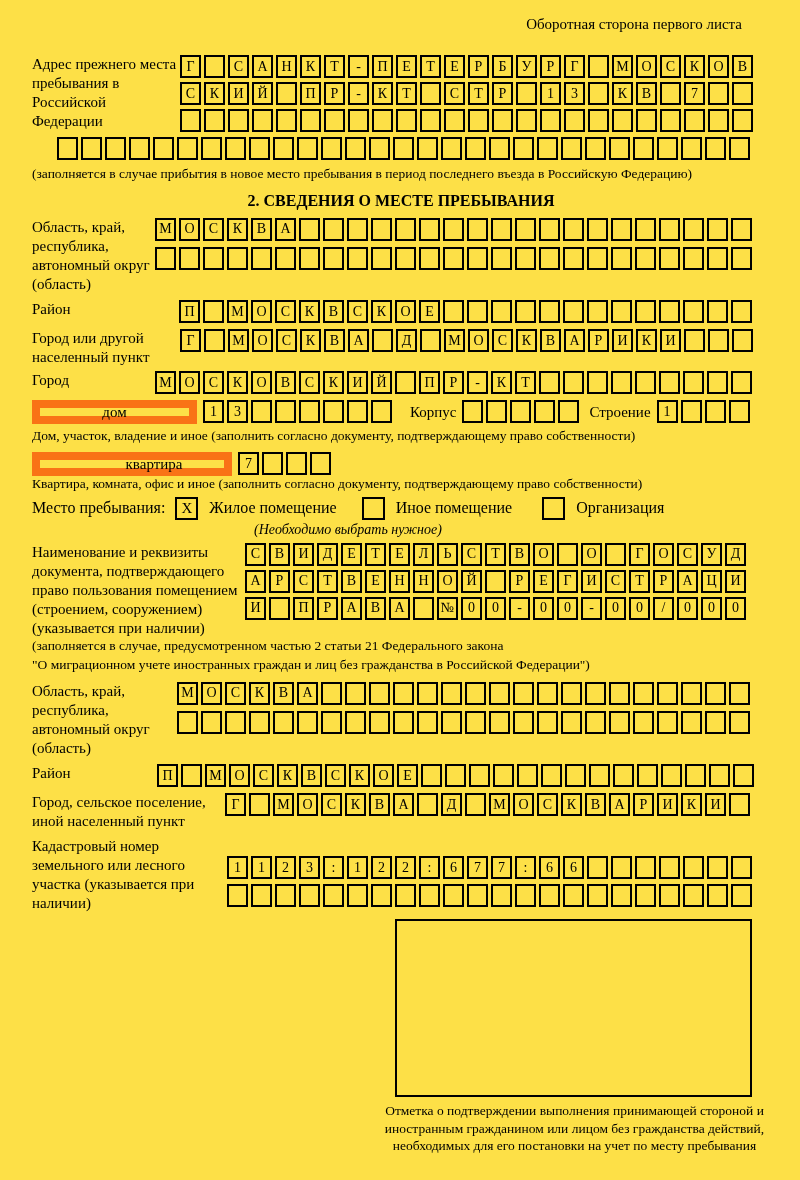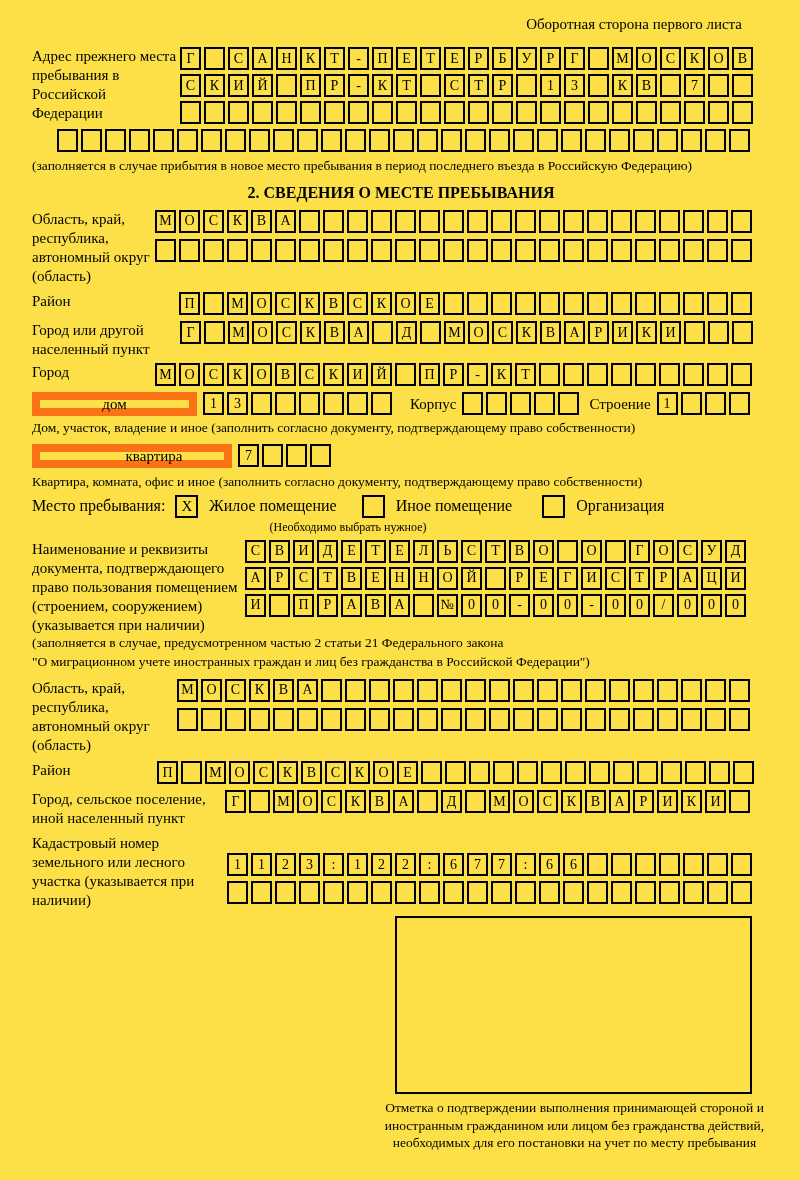--- a/index.html
+++ b/index.html
@@ -21,21 +21,21 @@
   }
   .w148{width:148px;flex:0 0 148px;}
   .w123{width:123px;flex:0 0 123px;}
   .w147{width:147px;flex:0 0 147px;}
   .w155{width:123px;flex:0 0 123px;}
   .w213{width:213px;flex:0 0 213px;padding-right:6px;box-sizing:border-box;}
   .w145{width:145px;flex:0 0 145px;}
   .w125{width:125px;flex:0 0 125px;}
   .w193{width:193px;flex:0 0 193px;}
   .w195{width:195px;flex:0 0 195px;}
-  .s1{margin-top:14px;}
+  .s1{margin-top:22px;}
   .fullrow{margin-top:5px;margin-left:25px;}
   .caption{font-size:13.5px;line-height:1.25;}
   .center{}
   .cap-s1{margin-top:6px;}
   .title{font-weight:bold;font-size:16px;text-align:center;margin:9px 0 8px 0;}
   .mb{margin-bottom:6px;}
   .bigbox{
     border:8px solid #f97316;height:24px;box-sizing:border-box;
     display:flex;align-items:center;justify-content:center;font-size:15px;
   }
@@ -45,21 +45,21 @@
   .gap6{width:6px;flex:0 0 6px;}
   .gap18{width:18px;flex:0 0 18px;}
   .gap10{width:10px;flex:0 0 10px;}
   .chk-row{display:flex;align-items:center;margin-top:4px;}
   .chkbox{
     width:23px;height:23px;box-sizing:border-box;border:2px solid #000;
     display:flex;align-items:center;justify-content:center;
     font-size:15px;flex:0 0 23px;
   }
   .chk-lbl{font-size:16px;margin-left:11px;white-space:nowrap;}
-  .chk-note{font-size:12px;margin-left:186px;width:260px;text-align:center;margin-top:2px;}
+  .chk-note{font-size:14px;margin-left:186px;width:260px;text-align:center;margin-top:2px;font-style:italic;}
   .stamp-box{
     width:357px;height:178px;border:2px solid #000;box-sizing:border-box;
     margin-left:363px;margin-top:6px;
   }
   .stamp-cap{
     margin-left:340px;width:405px;text-align:center;
     font-size:13.5px;line-height:1.3;margin-top:5px;
   }
   .cad-rows{margin-top:19px;}
 </style>
@@ -377,21 +377,21 @@
   <div class="frow" style="margin-top:7px">
     <div class="bigbox aptbox">квартира</div>
     <div class="gap6"></div>
     <div class="cellrow">
         <span class="cell">7</span>
         <span class="cell"></span>
         <span class="cell"></span>
         <span class="cell"></span>
       </div>
   </div>
-  <div class="caption" style="margin-top:6px">Квартира, комната, офис и иное (заполнить согласно документу, подтверждающему право собственности)</div>
+  <div class="caption" style="">Квартира, комната, офис и иное (заполнить согласно документу, подтверждающему право собственности)</div>
 
   <div class="chk-row">
     <span class="chk-lbl" style="margin-left:0">Место пребывания:</span>
     <span style="width:10px;flex:0 0 10px"></span>
     <span class="chkbox">X</span>
     <span class="chk-lbl">Жилое помещение</span>
     <span style="width:25px;flex:0 0 25px"></span>
     <span class="chkbox"></span>
     <span class="chk-lbl">Иное помещение</span>
     <span style="width:30px;flex:0 0 30px"></span>

